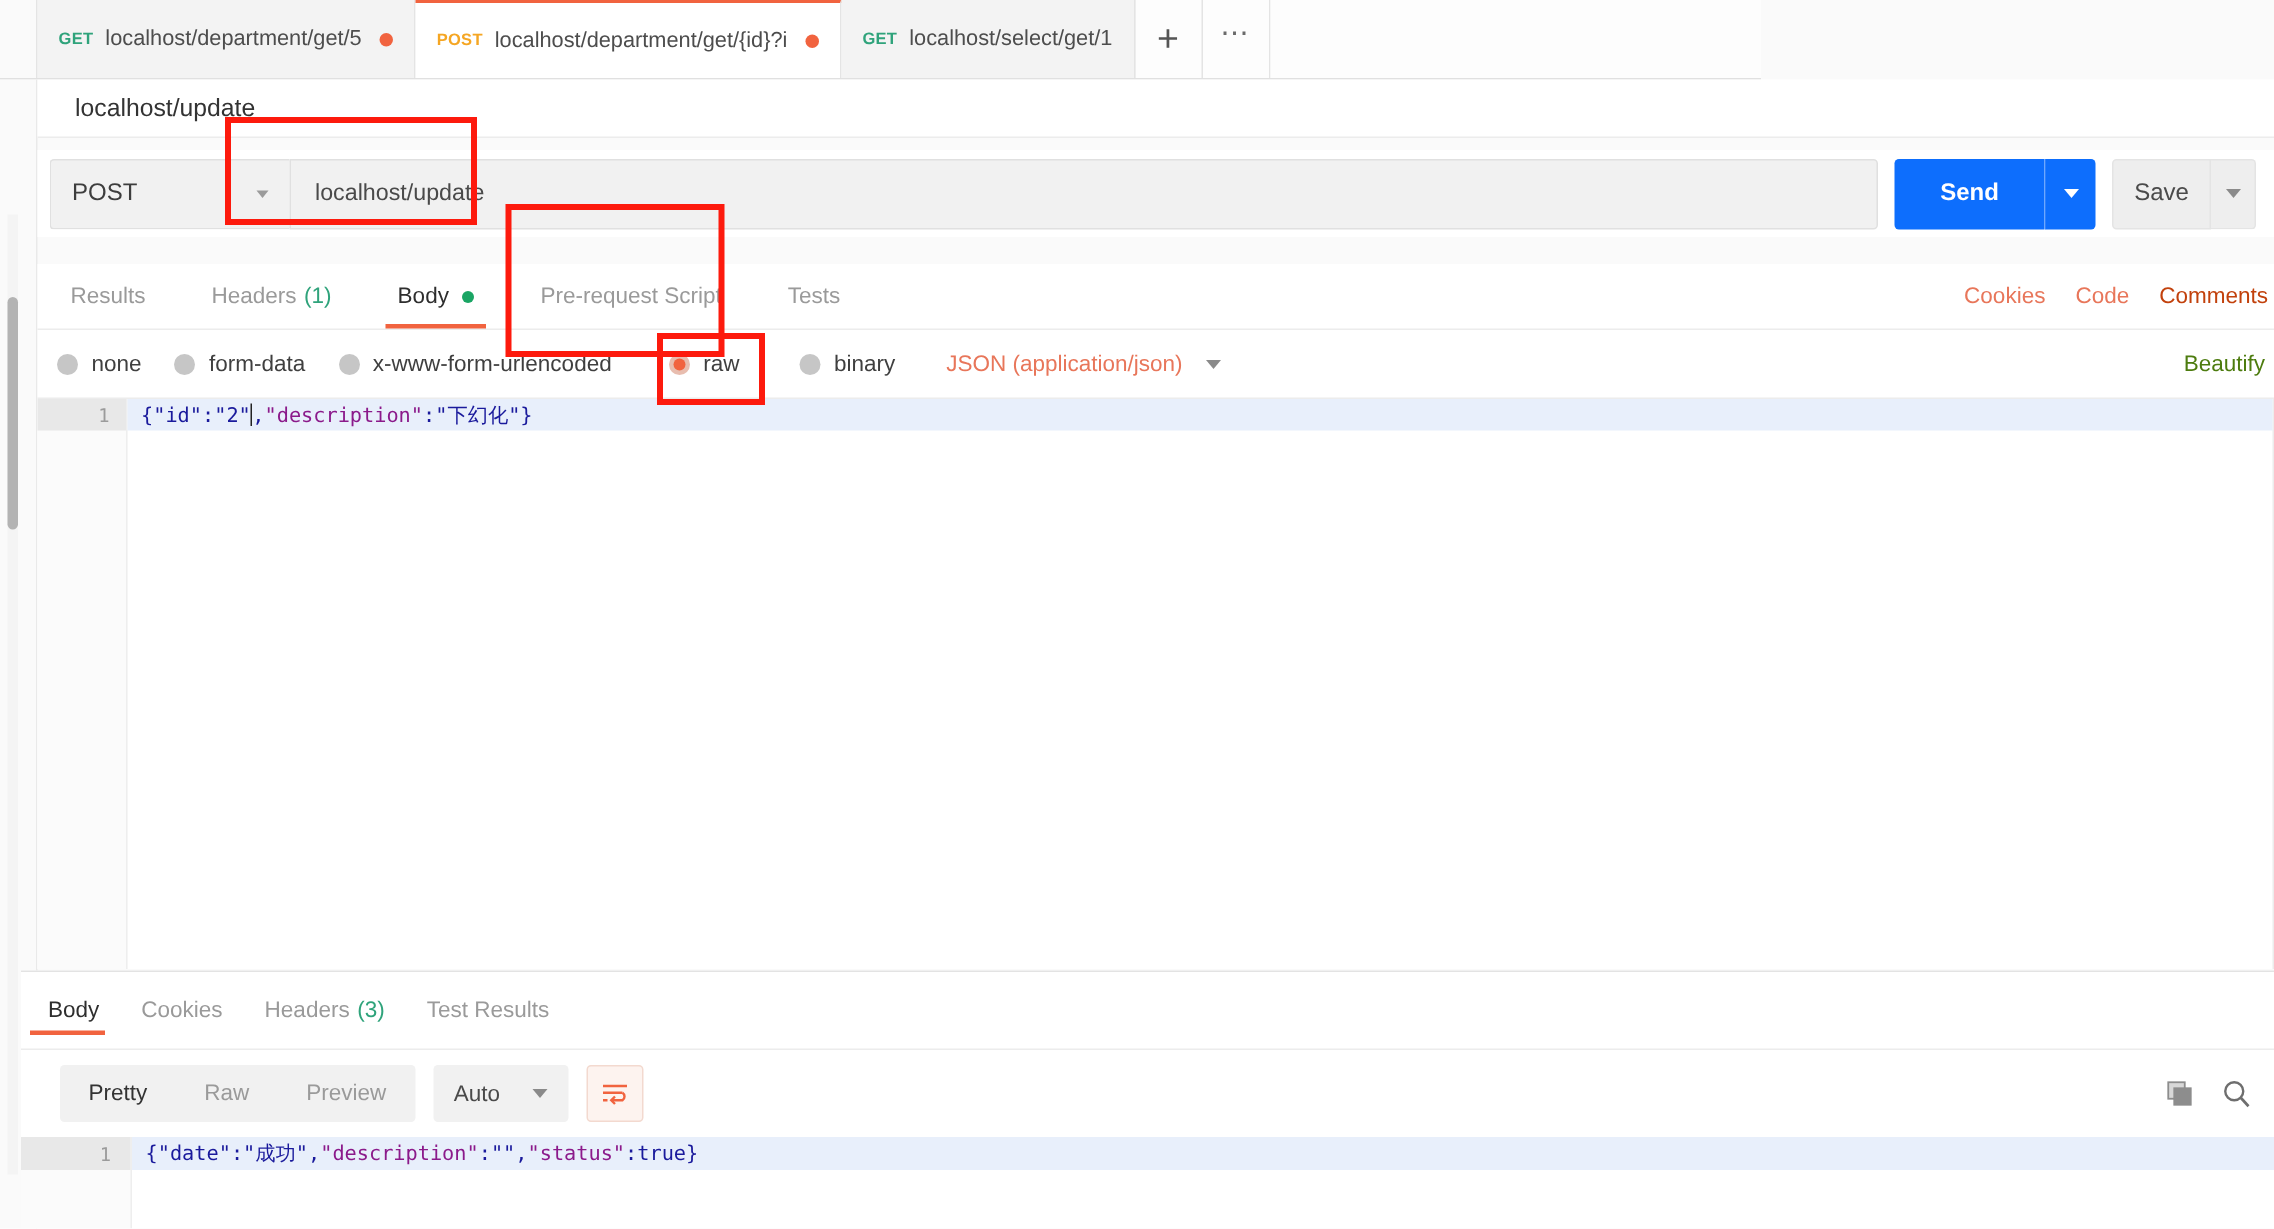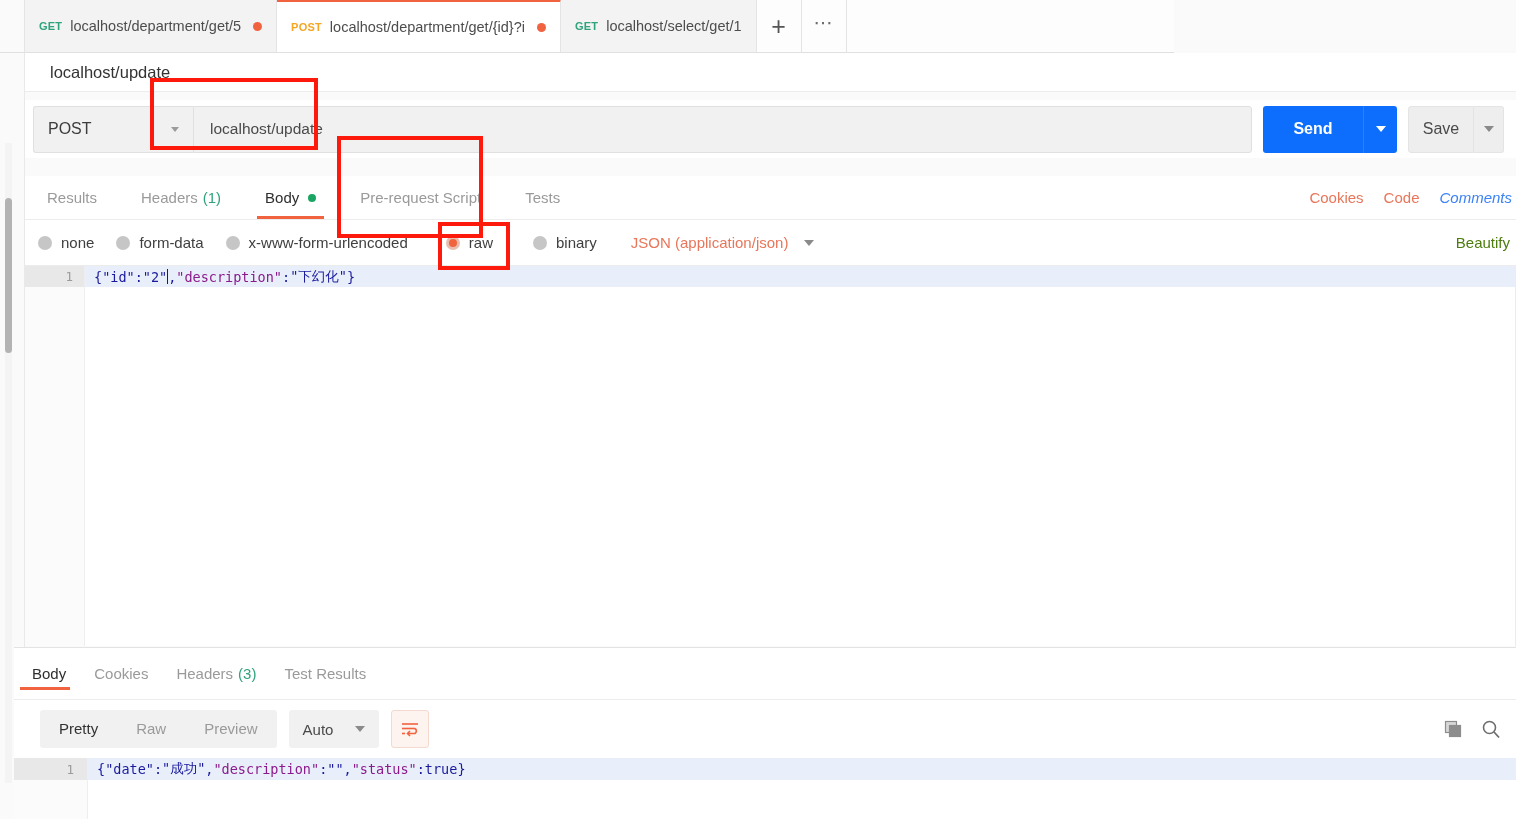--- a/index.html
+++ b/index.html
@@ -268,21 +268,21 @@
     display: flex; align-items: center;
     padding-right: 4px;
   }
   .rlink {
     font-size: 15px;
     color: #e8765a;
     margin-left: 20px;
     cursor: pointer;
     white-space: nowrap;
   }
-  .rlink.muted { color: #3b82f6; font-style: italic; }
+  .rlink.muted { color: #c2410c; }
 
   
   .bodytypes {
     position: absolute; left: 25px; top: 220px;
     width: 1491px; height: 46px;
     background: #ffffff;
     display: flex; align-items: center;
     padding-left: 13px;
     border-bottom: 1px solid #ececec;
   }

